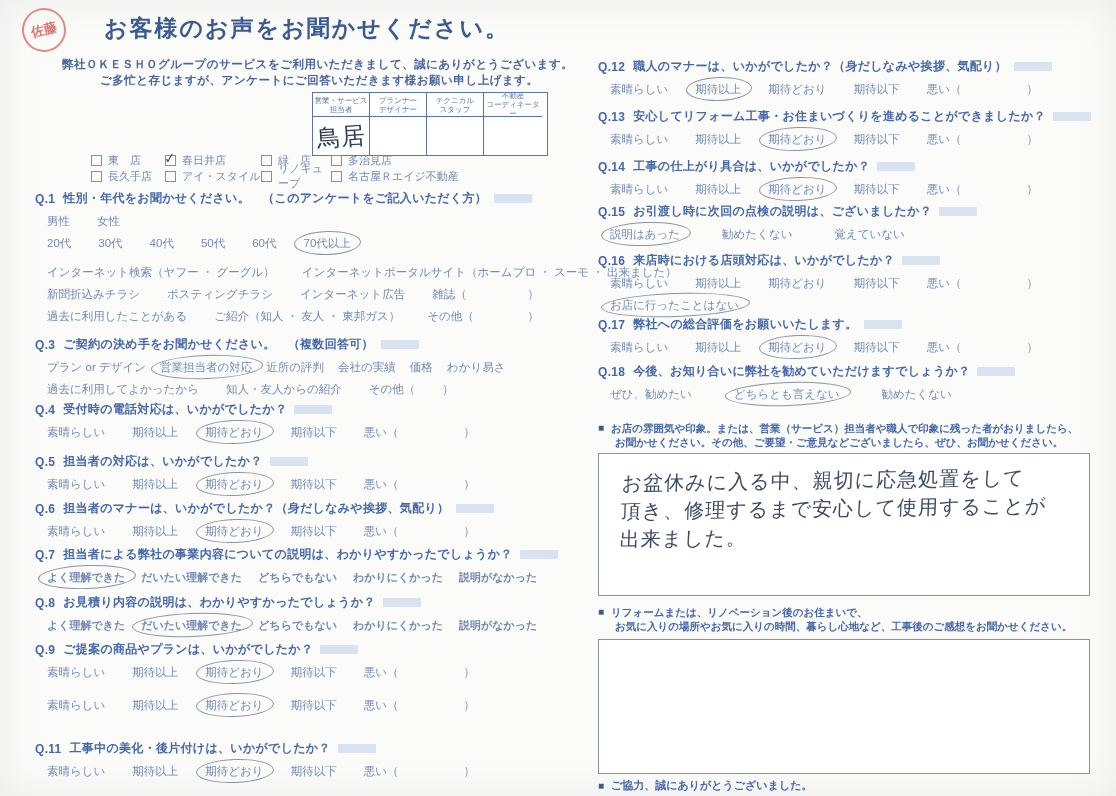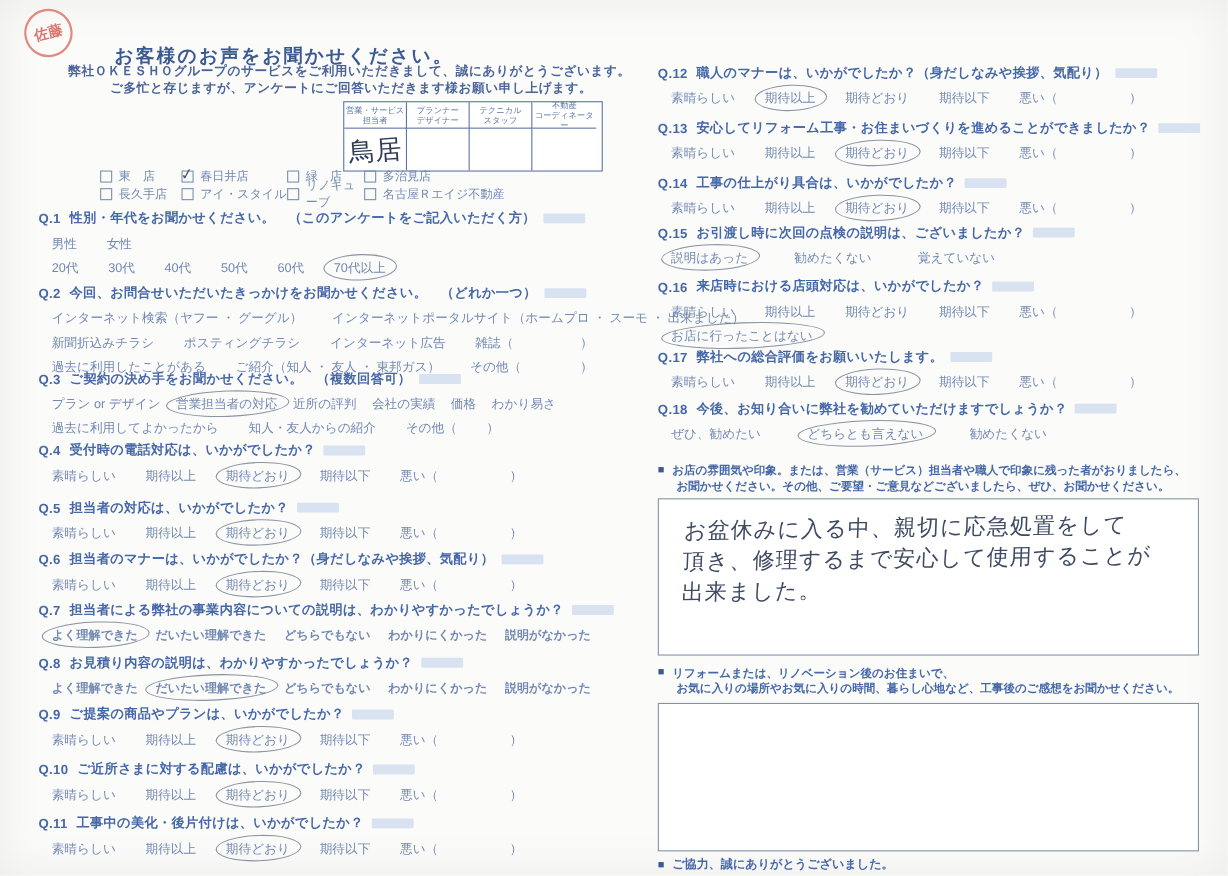--- a/index.html
+++ b/index.html
@@ -12,22 +12,22 @@
   #sheet{position:absolute;inset:0;box-shadow:inset 0 0 40px rgba(120,120,120,.12);}
   
   .stamp{
     position:absolute;left:22px;top:8px;width:40px;height:40px;border-radius:50%;
     border:2px solid rgba(217,110,100,.8);color:rgba(210,95,88,.85);
     display:flex;flex-direction:column;align-items:center;justify-content:center;
     font-size:13px;font-weight:bold;line-height:14px;transform:rotate(-14deg);
     letter-spacing:0;
   }
   .page-title{
-    position:absolute;left:104px;top:13px;font-size:17px;font-weight:bold;
-    color:#3c5a92;letter-spacing:2px;margin-top:26px;
+    position:absolute;left:104px;top:13px;font-size:23px;font-weight:bold;
+    color:#3c5a92;letter-spacing:2px;
   }
   .intro1{position:absolute;left:62px;top:57px;font-size:11.5px;font-weight:600;color:#4a649a;letter-spacing:.5px;}
   .intro2{position:absolute;left:100px;top:73px;font-size:11.5px;font-weight:600;color:#4a649a;letter-spacing:.5px;}
   
   .staff-table{position:absolute;left:312px;top:92px;width:234px;border:1.4px solid #5b76a6;display:flex;flex-wrap:wrap;background:#fff;}
   .staff-cell{width:57px;box-sizing:border-box;border-right:1px solid #5b76a6;text-align:center;}
   .staff-cell:nth-child(4n){border-right:none;width:58px;}
   .staff-head{height:24px;border-bottom:1px solid #5b76a6;font-size:7.5px;line-height:9px;color:#5b76a6;display:flex;flex-direction:column;justify-content:center;}
   .staff-body{height:38px;}
   .hand-name{font-size:24px;color:#2f3c55;transform:rotate(-4deg);display:inline-block;margin-top:4px;font-weight:500;}
@@ -156,25 +156,20 @@
           <span class="opt">30代</span>
           <span class="opt">40代</span>
           <span class="opt">50代</span>
           <span class="opt">60代</span>
           <span class="opt circled">70代以上</span>
         </div>
       </div>
   </div>
 
   <div class="q" style="left: 35px; top: 258px;">
-    <div class="q-head">
-      <span class="q-num">Q.2</span>
-      <span class="q-title">今回、お問合せいただいたきっかけをお聞かせください。　（どれか一つ）</span>
-      <span class="hl"></span>
-    </div>
     <div class="q-rows">
         <div class="row plain">
           <span class="opt">インターネット検索（ヤフー ・ グーグル）</span>
           <span class="opt">インターネットポータルサイト（ホームプロ ・ スーモ ・ 出来ました）</span>
         </div>
         <div class="row plainfull">
           <span class="opt">新聞折込みチラシ</span>
           <span class="opt">ポスティングチラシ</span>
           <span class="opt">インターネット広告</span>
           <span class="opt">雑誌（</span>
@@ -313,25 +308,20 @@
           <span class="opt">期待以上</span>
           <span class="opt circled">期待どおり</span>
           <span class="opt">期待以下</span>
           <span class="opt">悪い（</span>
           <span class="opt close">）</span>
         </div>
       </div>
   </div>
 
   <div class="q" style="left: 35px; top: 691px;">
-    <div class="q-head">
-      <span class="q-num">Q.10</span>
-      <span class="q-title">ご近所さまに対する配慮は、いかがでしたか？</span>
-      <span class="hl"></span>
-    </div>
     <div class="q-rows">
         <div class="row rating">
           <span class="opt">素晴らしい</span>
           <span class="opt">期待以上</span>
           <span class="opt circled">期待どおり</span>
           <span class="opt">期待以下</span>
           <span class="opt">悪い（</span>
           <span class="opt close">）</span>
         </div>
       </div>

